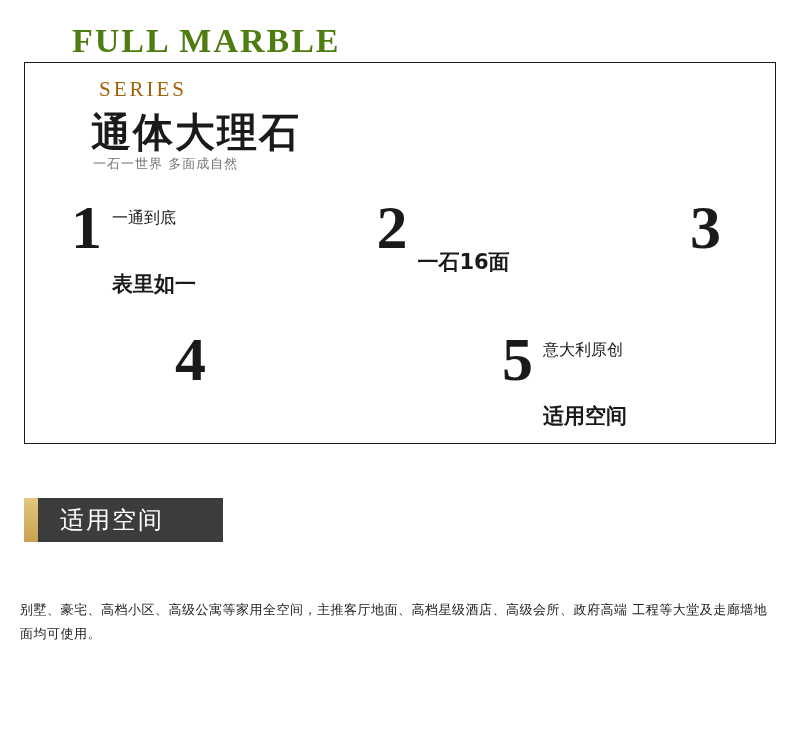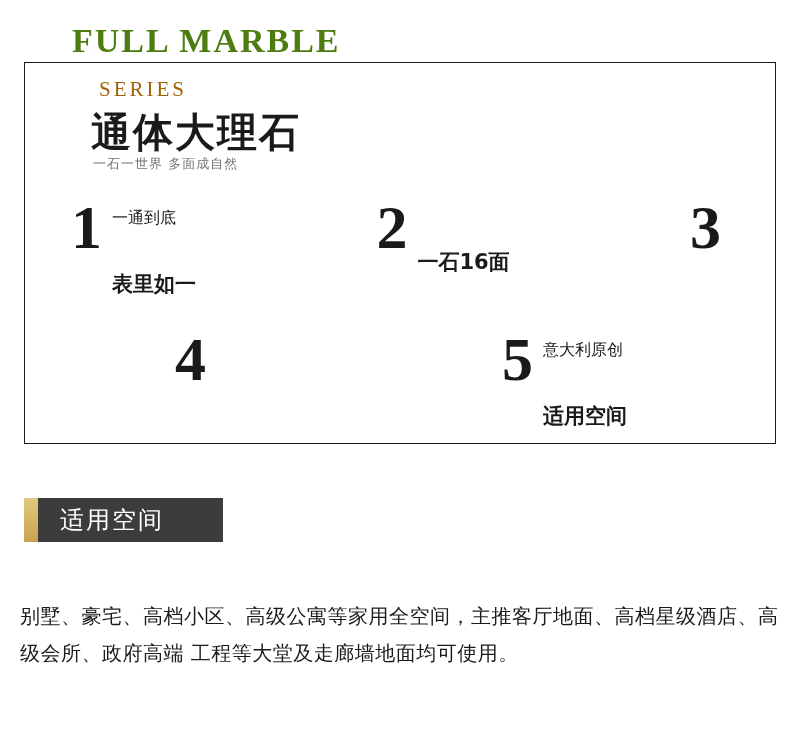--- a/index.html
+++ b/index.html
@@ -162,21 +162,21 @@
     letter-spacing: 2px;
   }
 
   
   .paragraph {
     position: absolute;
     left: 20px;
     top: 598px;
     width: 760px;
     font-family: "DejaVu Sans", sans-serif;
-    font-size: 20px;
+    font-size: 13px;
     line-height: 1.85;
     color: #1a1a1a;
     letter-spacing: 0.5px;
   }
 </style>
 </head>
 <body>
 
 <div class="hero">
 

